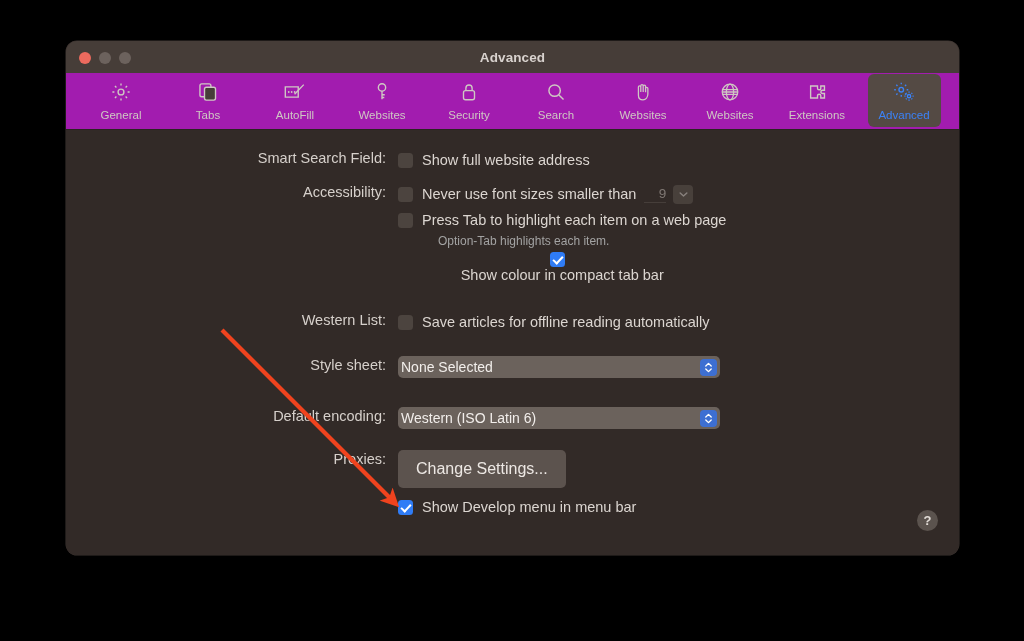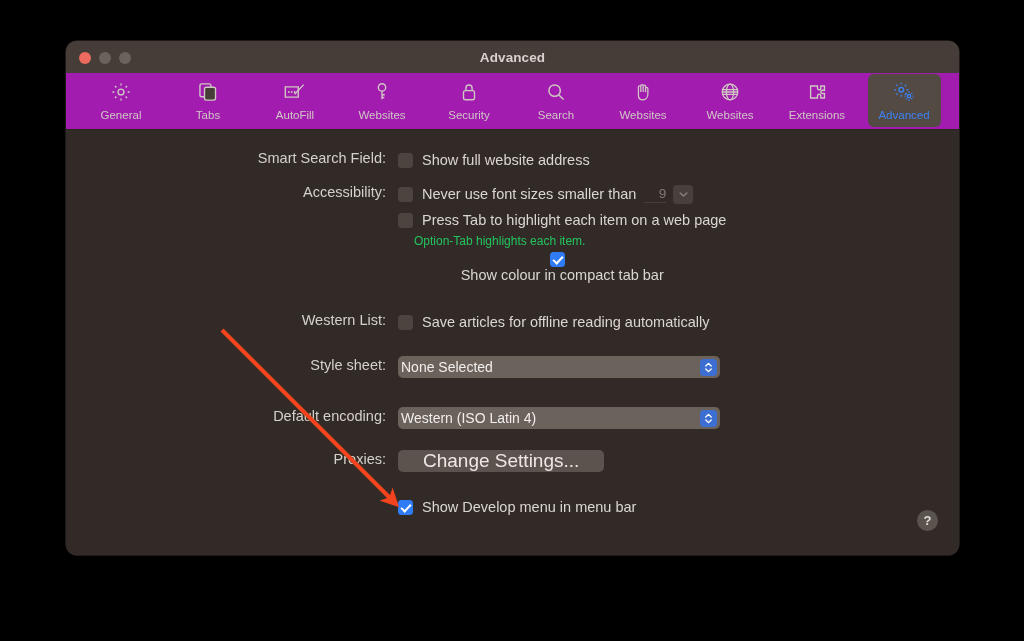--- a/index.html
+++ b/index.html
@@ -158,22 +158,22 @@
     transform: rotate(43deg);
   }
   .cblabel {
     font-size: 14.5px;
     color: #DCD6D1;
     white-space: nowrap;
   }
 
   .hint {
     font-size: 12px;
-    color: #22c55e;
-    margin: 3px 0 4px 16px;
+    color: #a3a3a3;
+    margin: 3px 0 4px 40px;
     white-space: nowrap;
   }
 
   
   .stepwrap {
     display: flex;
     align-items: center;
     margin-left: 8px;
     opacity: 0.55;
   }
@@ -218,27 +218,27 @@
     width: 17px; height: 17px;
     border-radius: 4px;
     background: #3D6FD2;
     display: flex;
     align-items: center;
     justify-content: center;
   }
 
   
   .pushbtn {
-    height: 22px;
-    padding: 0 25px;
+    height: 38px;
+    padding: 0 18px;
     background: #5C534E;
     border-radius: 5px;
     display: inline-flex;
     align-items: center;
-    font-size: 19px;
+    font-size: 16px;
     color: #EDE8E4;
     white-space: nowrap;
     cursor: default;
   }
 
   
   .helpbtn {
     position: absolute;
     right: 21px;
     bottom: 24px;
@@ -451,21 +451,21 @@
               </svg>
             </span>
           </div>
         </div>
       </div>
 
       <div class="row" style="left:0; top:277px;">
         <div class="rlabel">Default encoding:</div>
         <div class="rfield">
           <div class="popup">
-            <span class="pval">Western (ISO Latin 4)</span>
+            <span class="pval">Western (ISO Latin 6)</span>
             <span class="parrow">
               <svg width="9" height="13" viewBox="0 0 10 14" fill="none" stroke="#FFFFFF" stroke-width="1.5" stroke-linecap="round" stroke-linejoin="round">
                 <path d="M2 5.4L5 2.4l3 3M2 8.6l3 3 3-3"></path>
               </svg>
             </span>
           </div>
         </div>
       </div>
 
       <div class="row" style="left:0; top:320px;">

